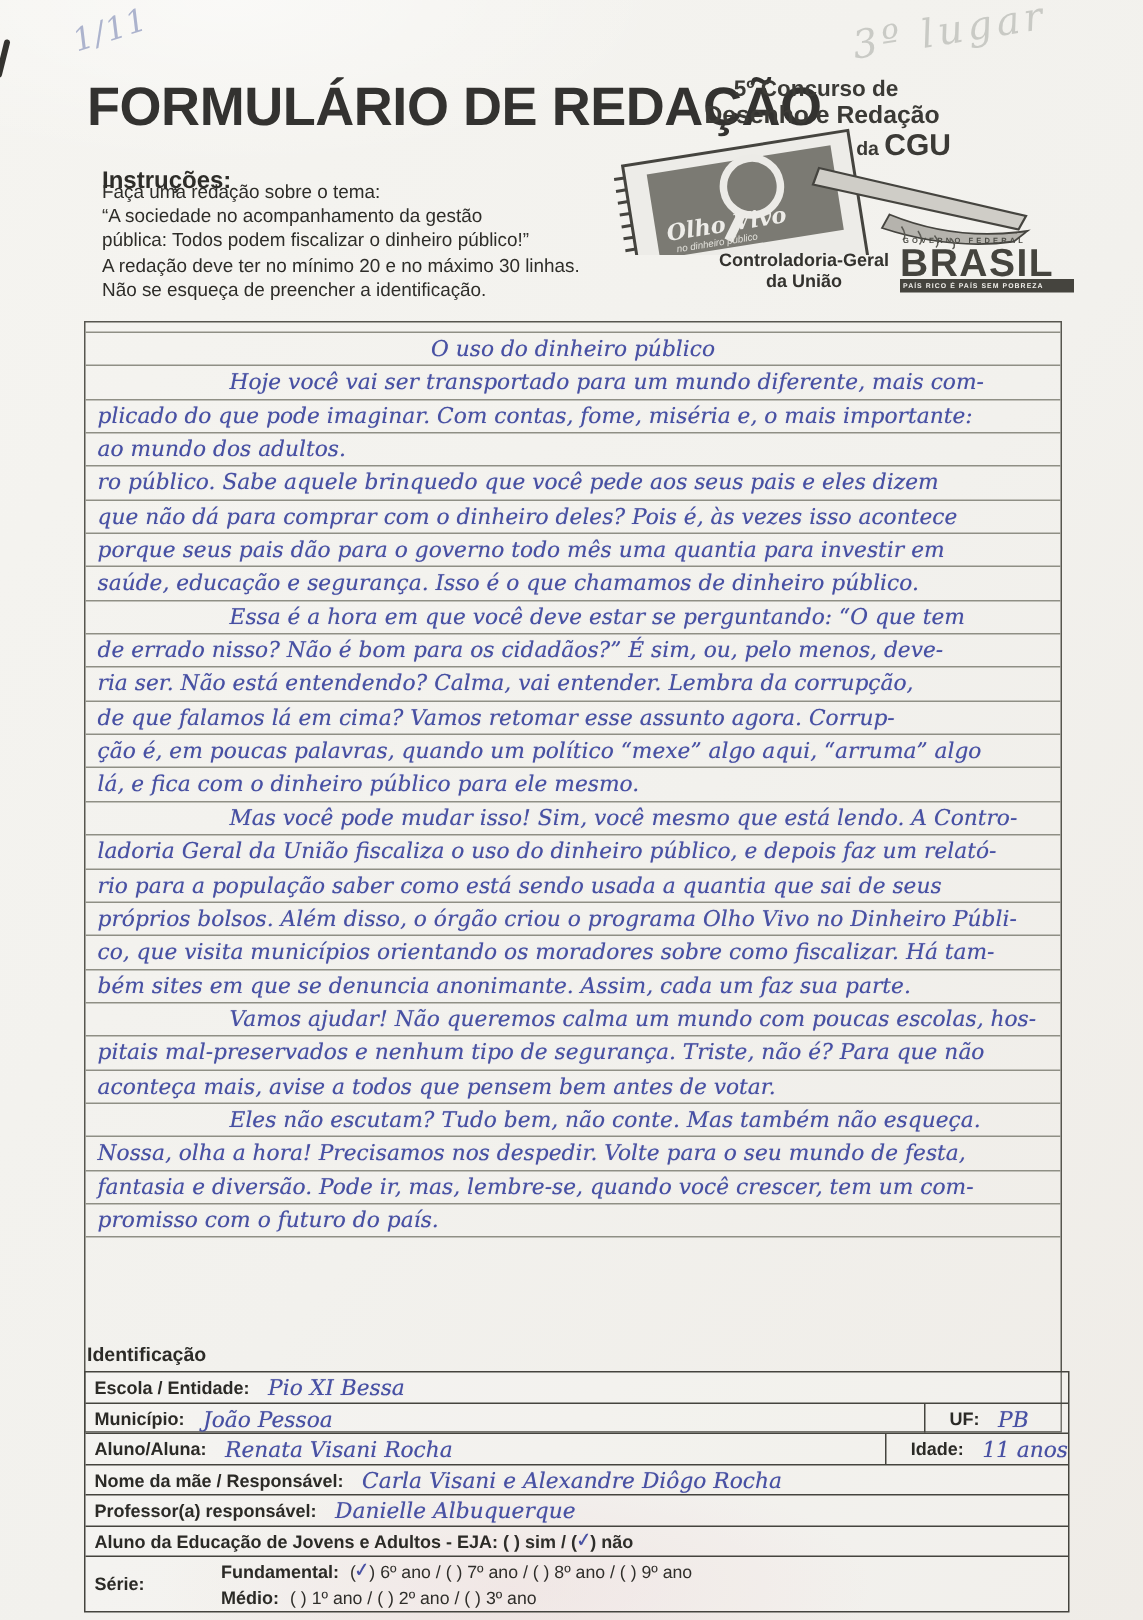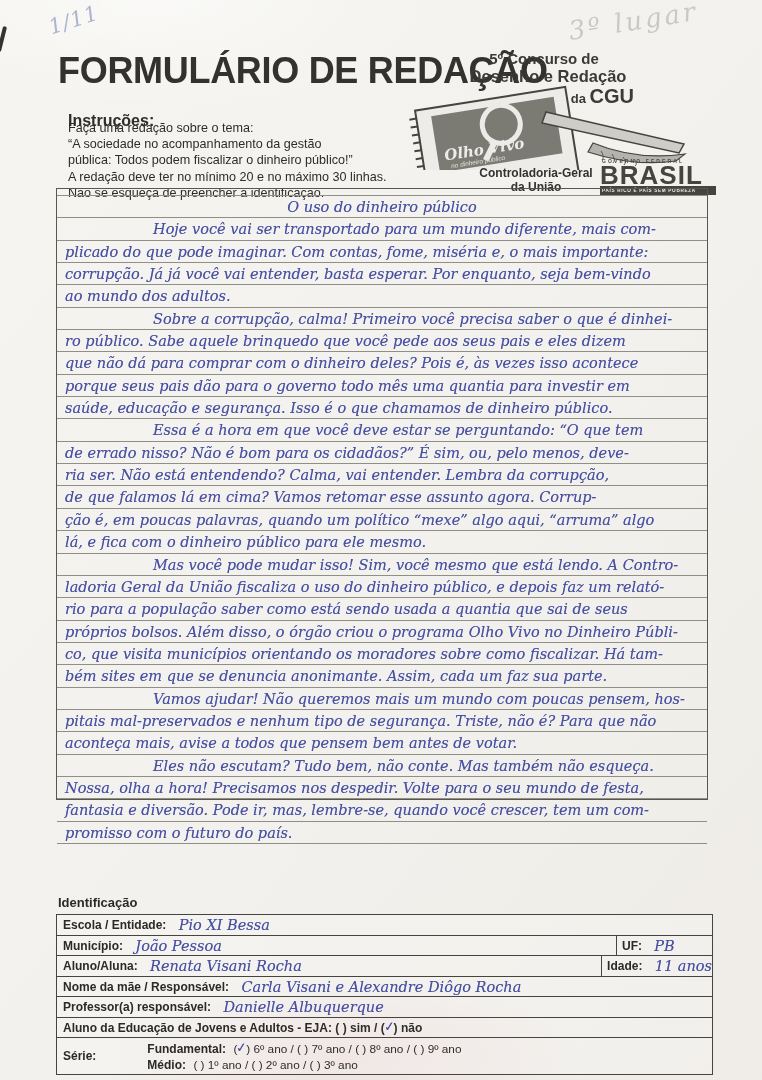--- a/index.html
+++ b/index.html
@@ -27,37 +27,37 @@
   .ct3a { font:bold 13px "Liberation Sans",sans-serif; fill:#3b3a36; }
   .ct3b { font:bold 20px "Liberation Sans",sans-serif; fill:#3b3a36; }
   .ov1 { font:italic bold 15px "DejaVu Serif",serif; fill:#edece8; }
   .ov2 { font:italic 6.5px "Liberation Sans",sans-serif; fill:#e2e1db; }
   .org-block { position:absolute; left:476px; top:166px; width:120px; text-align:center; font-size:12px; font-weight:bold; line-height:14px; color:#33322e; }
   .gov-logo { position:absolute; left:600px; top:158px; width:116px; }
   .gov-top { font-size:5px; letter-spacing:2.1px; font-weight:bold; color:#4a4a44; padding-left:2px; }
   .gov-word { font-size:26px; font-weight:900; letter-spacing:1px; color:#45443e; line-height:22px; }
   .gov-bottom { background:#45443e; color:#f0efeb; font-size:4.6px; letter-spacing:.7px; padding:2px 0 2px 2px; font-weight:bold; }
   
-  .essay-box { position:absolute; left:56px; top:188px; width:652px; height:612px; border:1px solid #57564f; }
+  .essay-box { position:absolute; left:56px; top:214px; width:652px; height:741px; border:1px solid #57564f; }
   .essay-band { height:7px; border-bottom:1px solid #8f8f85; }
   .essay-row { height:22.35px; border-bottom:1px solid #8f8f85; line-height:22.6px; white-space:nowrap; padding-left:8px; overflow:visible; }
   .essay-row:last-child { border-bottom:none; }
   .essay-row.center { text-align:center; padding-left:0; }
   .essay-row.indent { padding-left:96px; }
   .hw { font:italic 14.5px "DejaVu Serif",serif; color:#4750a3; text-shadow:0 0 .5px rgba(71,80,163,.55); }
   
   .ident-heading { position:absolute; left:58px; top:895px; font-size:13px; font-weight:bold; color:#2c2b27; }
   .ident-table { position:absolute; left:56px; top:914px; width:657px; border:1px solid #45443e; background:rgba(255,255,255,.18); }
   .irow { position:relative; border-bottom:1px solid #45443e; height:20.5px; line-height:20.5px; padding-left:6px; font-size:12px; white-space:nowrap; }
   .irow:last-child { border-bottom:none;gap:43px; }
   .irow .lbl { font-weight:bold; color:#2b2a26; }
   .irow .val { margin-left:9px; position:relative; top:1px; }
   .irow.split { display:flex; padding-left:0; }
   .cell-l { flex:1 1 auto; padding-left:6px; }
-  .cell-r { flex:0 0 96px; border-left:1px solid #45443e; padding-left:5px; }
+  .cell-r { flex:0 0 96px; border-left:1px solid #45443e; padding-left:16px; }
   .irow.serie { height:36px; line-height:16px; display:flex; align-items:center; }
   .serie-lines { padding-top:1px; }
   .serie-lines .opts { font-weight:normal; font-size:11.8px; }
   .serie-lines .lbl { margin-right:4px; }
   .serie-label { margin-right:8px; }
   .chk { color:#4750a3; font-weight:900; font-family:"DejaVu Sans",sans-serif; font-size:13px; display:inline-block; transform:translateY(-1px) rotate(-6deg); margin:0 -1px; text-shadow:0 0 .5px rgba(71,80,163,.55); }
   .opt { font-weight:bold; }
   svg text { user-select:none; }
 </style>
 </head>
@@ -111,40 +111,38 @@
     <div class="gov-word">BRASIL</div>
     <div class="gov-bottom">PAÍS RICO É PAÍS SEM POBREZA</div>
   </div>
 
   <section class="essay-box">
     <div class="essay-band"></div>
     <div id="essay-lines">
         <div class="essay-row center"><span class="hw">O uso do dinheiro público</span></div>
         <div class="essay-row indent"><span class="hw">Hoje você vai ser transportado para um mundo diferente, mais com-</span></div>
         <div class="essay-row"><span class="hw">plicado do que pode imaginar. Com contas, fome, miséria e, o mais importante:</span></div>
-        <div class="essay-row"><span class="hw">corrupção. Já já você vai entender, basta esperar. Por enquanto, seja bem-vindo</span></div>
         <div class="essay-row"><span class="hw">ao mundo dos adultos.</span></div>
-        <div class="essay-row indent"><span class="hw">Sobre a corrupção, calma! Primeiro você precisa saber o que é dinhei-</span></div>
         <div class="essay-row"><span class="hw">ro público. Sabe aquele brinquedo que você pede aos seus pais e eles dizem</span></div>
         <div class="essay-row"><span class="hw">que não dá para comprar com o dinheiro deles? Pois é, às vezes isso acontece</span></div>
         <div class="essay-row"><span class="hw">porque seus pais dão para o governo todo mês uma quantia para investir em</span></div>
         <div class="essay-row"><span class="hw">saúde, educação e segurança. Isso é o que chamamos de dinheiro público.</span></div>
         <div class="essay-row indent"><span class="hw">Essa é a hora em que você deve estar se perguntando: “O que tem</span></div>
         <div class="essay-row"><span class="hw">de errado nisso? Não é bom para os cidadãos?” É sim, ou, pelo menos, deve-</span></div>
         <div class="essay-row"><span class="hw">ria ser. Não está entendendo? Calma, vai entender. Lembra da corrupção,</span></div>
         <div class="essay-row"><span class="hw">de que falamos lá em cima? Vamos retomar esse assunto agora. Corrup-</span></div>
         <div class="essay-row"><span class="hw">ção é, em poucas palavras, quando um político “mexe” algo aqui, “arruma” algo</span></div>
         <div class="essay-row"><span class="hw">lá, e fica com o dinheiro público para ele mesmo.</span></div>
         <div class="essay-row indent"><span class="hw">Mas você pode mudar isso! Sim, você mesmo que está lendo. A Contro-</span></div>
         <div class="essay-row"><span class="hw">ladoria Geral da União fiscaliza o uso do dinheiro público, e depois faz um relató-</span></div>
         <div class="essay-row"><span class="hw">rio para a população saber como está sendo usada a quantia que sai de seus</span></div>
         <div class="essay-row"><span class="hw">próprios bolsos. Além disso, o órgão criou o programa Olho Vivo no Dinheiro Públi-</span></div>
         <div class="essay-row"><span class="hw">co, que visita municípios orientando os moradores sobre como fiscalizar. Há tam-</span></div>
         <div class="essay-row"><span class="hw">bém sites em que se denuncia anonimante. Assim, cada um faz sua parte.</span></div>
-        <div class="essay-row indent"><span class="hw">Vamos ajudar! Não queremos mais um mundo com poucas pensem, hos-</span></div>
+        <div class="essay-row indent"><span class="hw">Vamos ajudar! Não queremos calma um mundo com poucas escolas, hos-</span></div>
         <div class="essay-row"><span class="hw">pitais mal-preservados e nenhum tipo de segurança. Triste, não é? Para que não</span></div>
         <div class="essay-row"><span class="hw">aconteça mais, avise a todos que pensem bem antes de votar.</span></div>
         <div class="essay-row indent"><span class="hw">Eles não escutam? Tudo bem, não conte. Mas também não esqueça.</span></div>
         <div class="essay-row"><span class="hw">Nossa, olha a hora! Precisamos nos despedir. Volte para o seu mundo de festa,</span></div>
         <div class="essay-row"><span class="hw">fantasia e diversão. Pode ir, mas, lembre-se, quando você crescer, tem um com-</span></div>
         <div class="essay-row"><span class="hw">promisso com o futuro do país.</span></div>
         <div class="essay-row"><span class="hw"></span></div>
       </div>
   </section>
 

